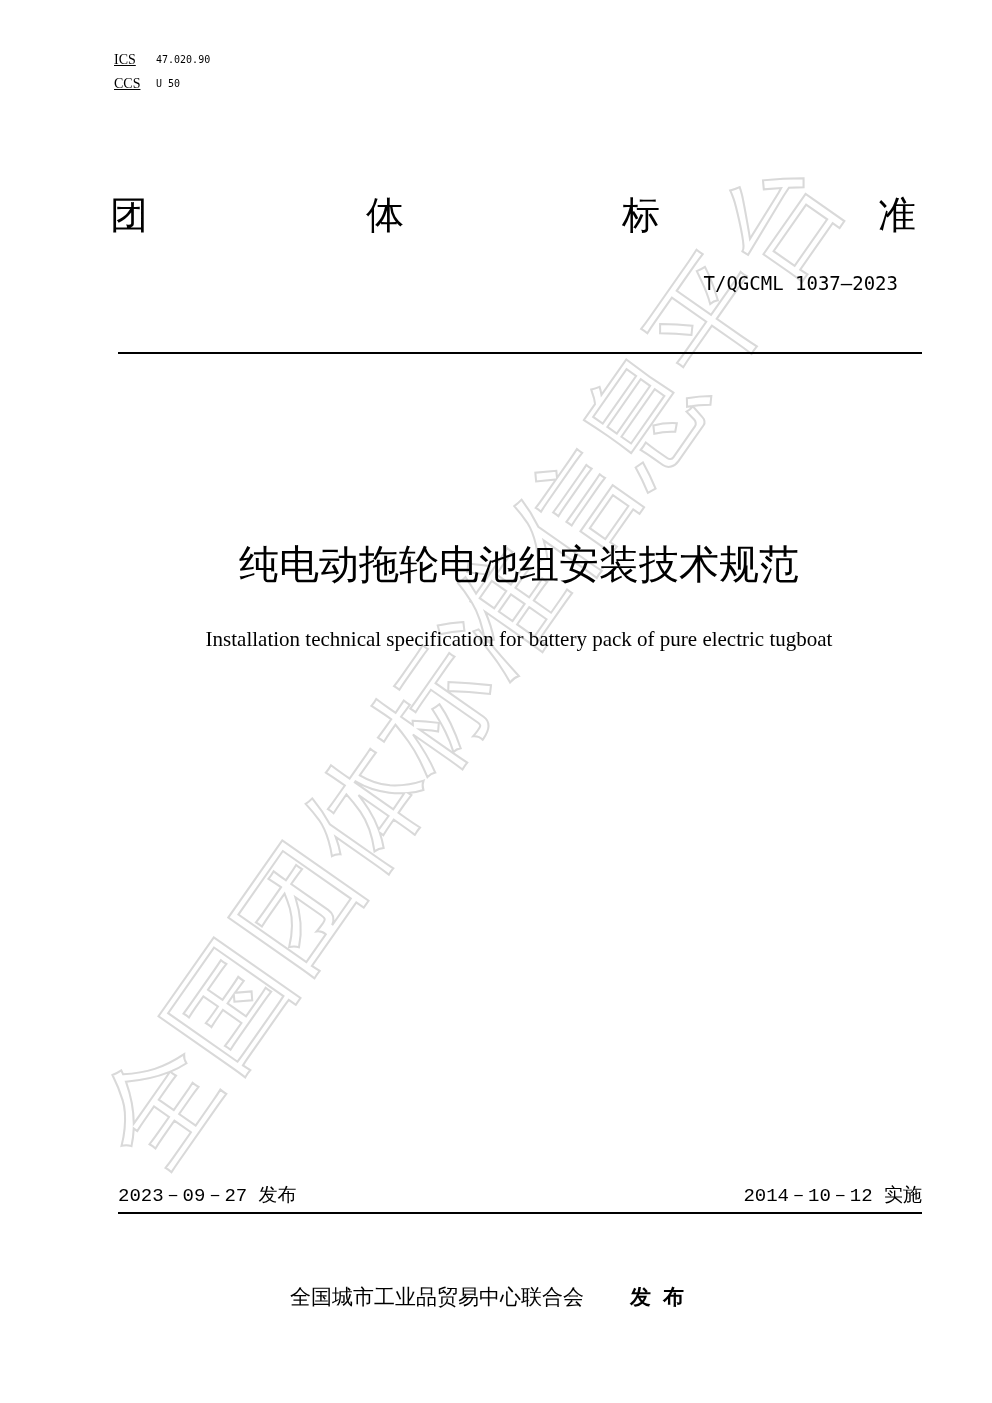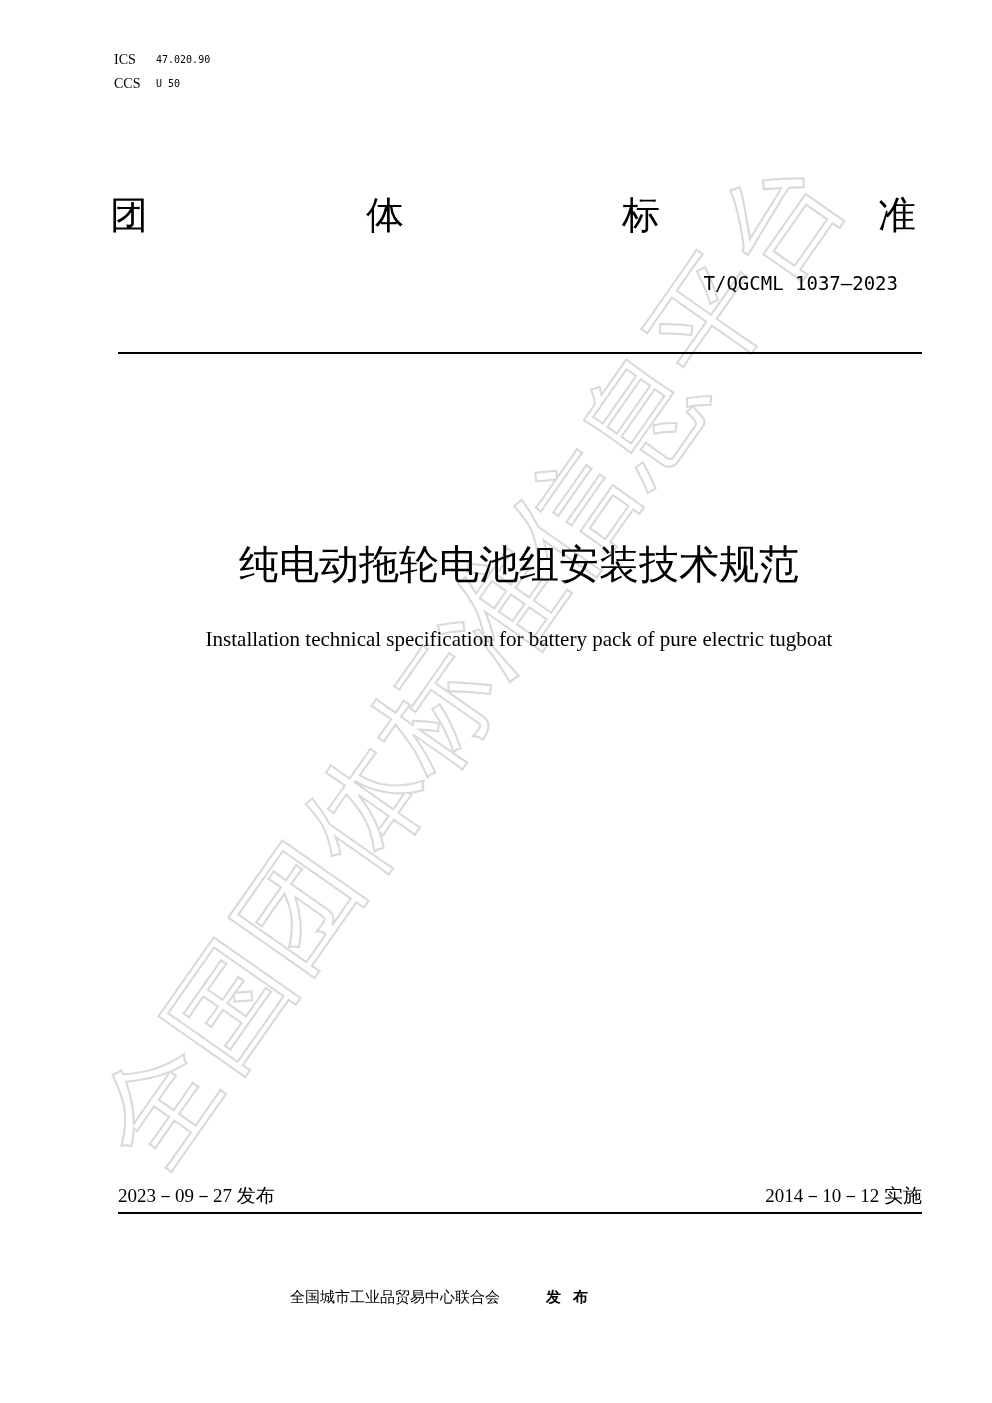--- a/index.html
+++ b/index.html
@@ -24,21 +24,21 @@
     }
     .codes {
       position: absolute;
       left: 114px;
       top: 48px;
       font-family: "Liberation Serif", serif;
       font-size: 14px;
       line-height: 24px;
     }
     .codes .row { display: flex; }
-    .codes .lbl { width: 42px; }
+    .codes .lbl { width: 42px; text-decoration: underline; }
     .codes .val { font-family: "DejaVu Sans Mono", monospace; font-size: 10px; letter-spacing: 0; }
 
     .standard-type {
       position: absolute;
       left: 110px;
       top: 190px;
       width: 806px;
       display: flex;
       justify-content: space-between;
       font-family: "DejaVu Sans", sans-serif;
@@ -82,39 +82,39 @@
       font-size: 21px;
       line-height: 30px;
     }
     .dates {
       position: absolute;
       left: 118px;
       top: 1182px;
       width: 804px;
       display: flex;
       justify-content: space-between;
-      font-family: Liberation Serif, serif;
+      font-family: Liberation Mono, monospace;
       font-size: 19px;
       line-height: 28px;
     }
     .rule-bottom {
       position: absolute;
       left: 118px;
       top: 1212px;
       width: 804px;
       height: 2px;
       background: #000;
     }
     .publisher {
       position: absolute;
       left: 290px;
       top: 1282px;
       display: flex;
       font-family: "DejaVu Sans", sans-serif;
-      font-size: 15px;
+      font-size: 21px;
       line-height: 30px;
     }
     .publisher .org { margin-right: 46px; }
     .publisher .act { letter-spacing: 12px; font-weight: bold; }
 
     .watermark {
       position: absolute;
       left: 470px;
       top: 660px;
       transform: translate(-50%, -50%) rotate(-55deg);

